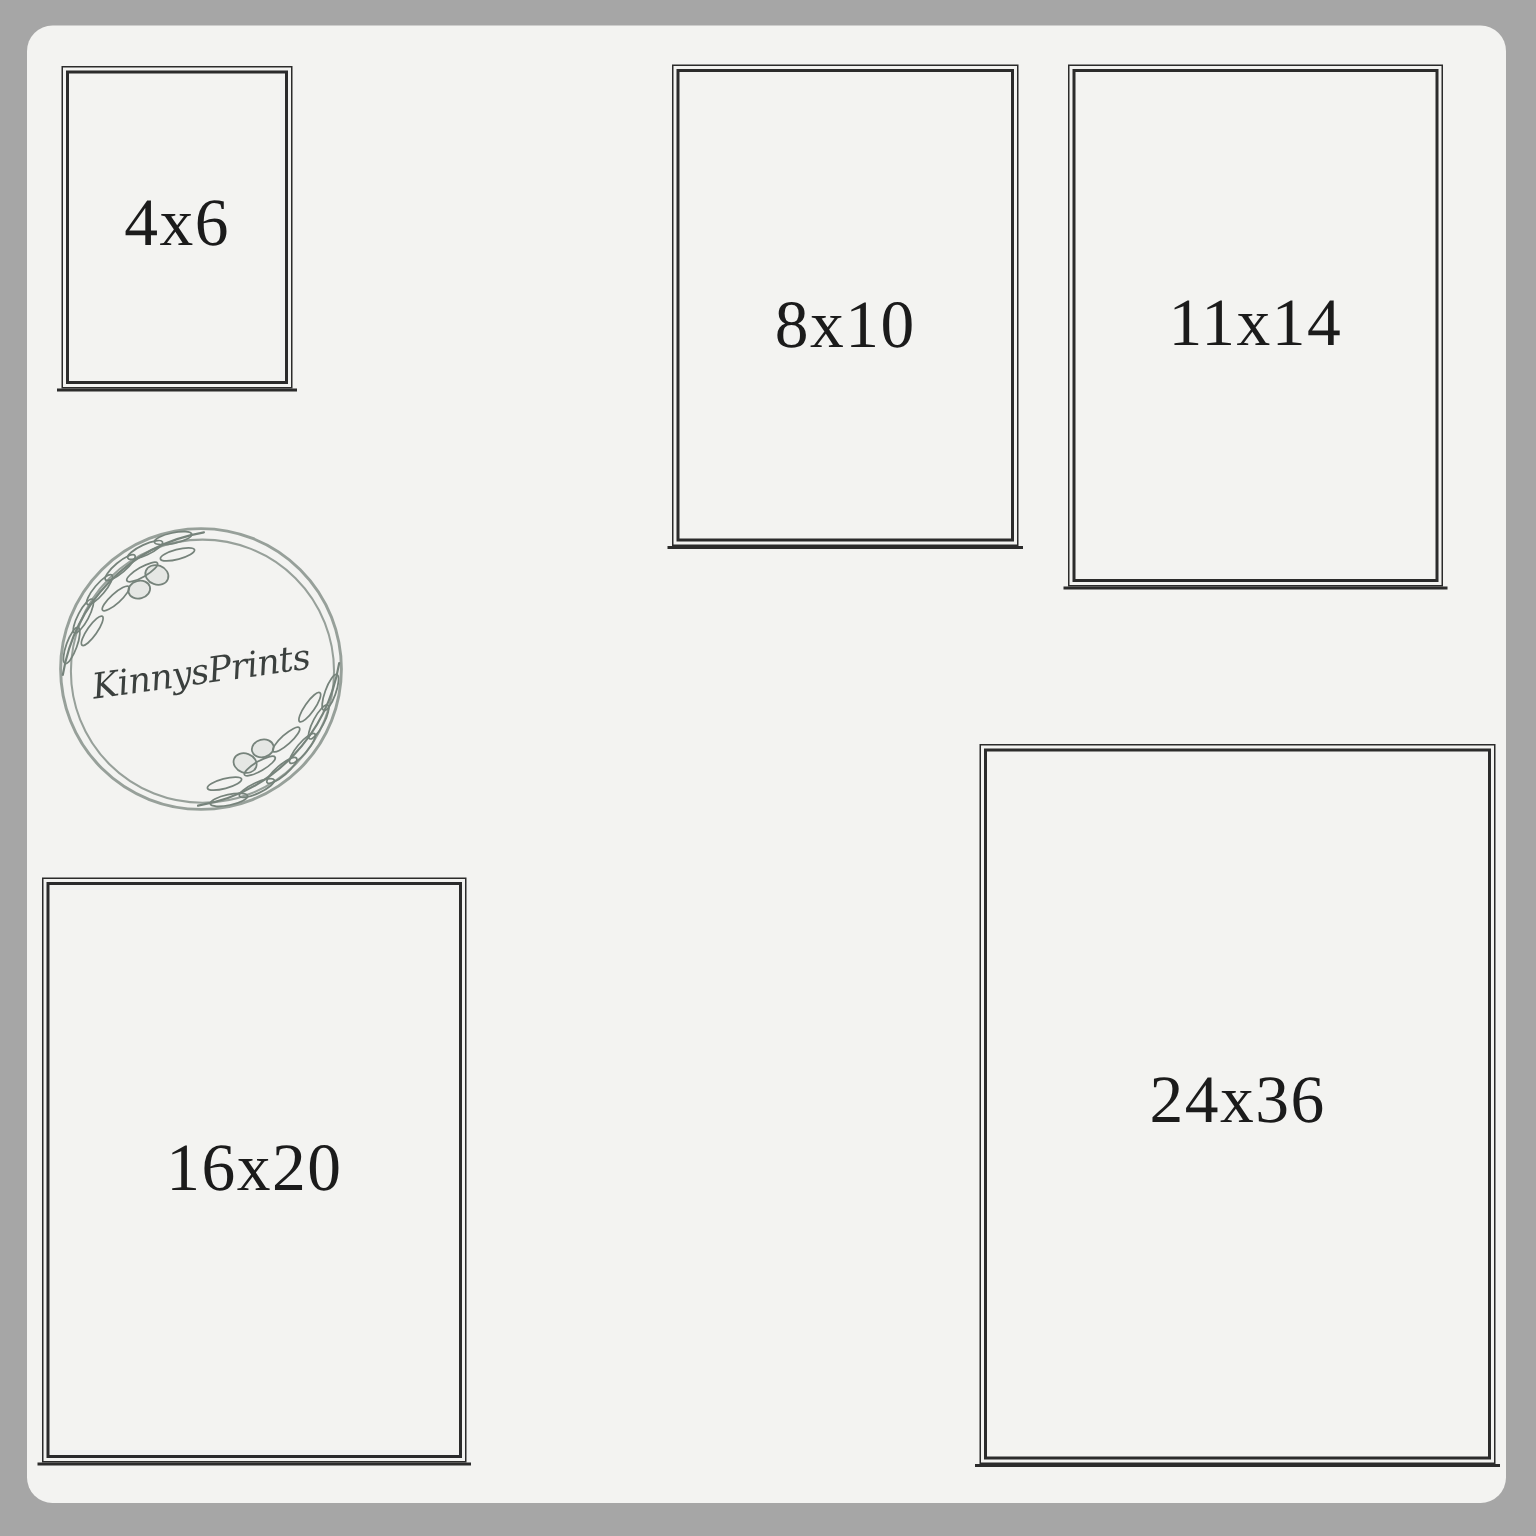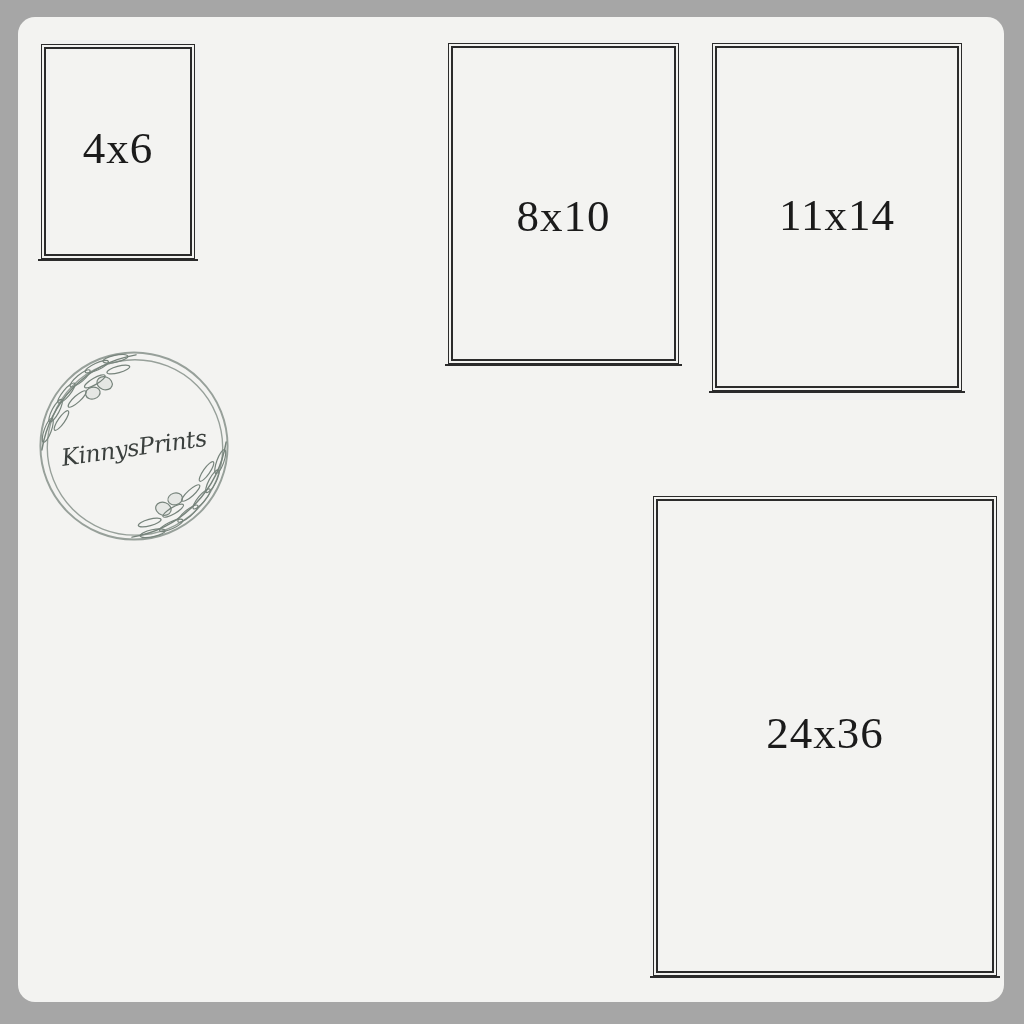--- a/index.html
+++ b/index.html
@@ -74,20 +74,23 @@
 
 
   <div class="frame f3">
     <span class="lbl">8x10</span>
   </div>
 
   <div class="frame f4">
     <span class="lbl">11x14</span>
   </div>
 
+  <div class="frame f5">
+    <span class="lbl">16x20</span>
+  </div>
 
 
   <div class="frame f7">
     <span class="lbl">24x36</span>
   </div>
 
   <div class="logo">
     <svg viewBox="0 0 200 200">
 
       <circle class="ring" cx="100" cy="100" r="95.5" stroke-width="2"></circle>

